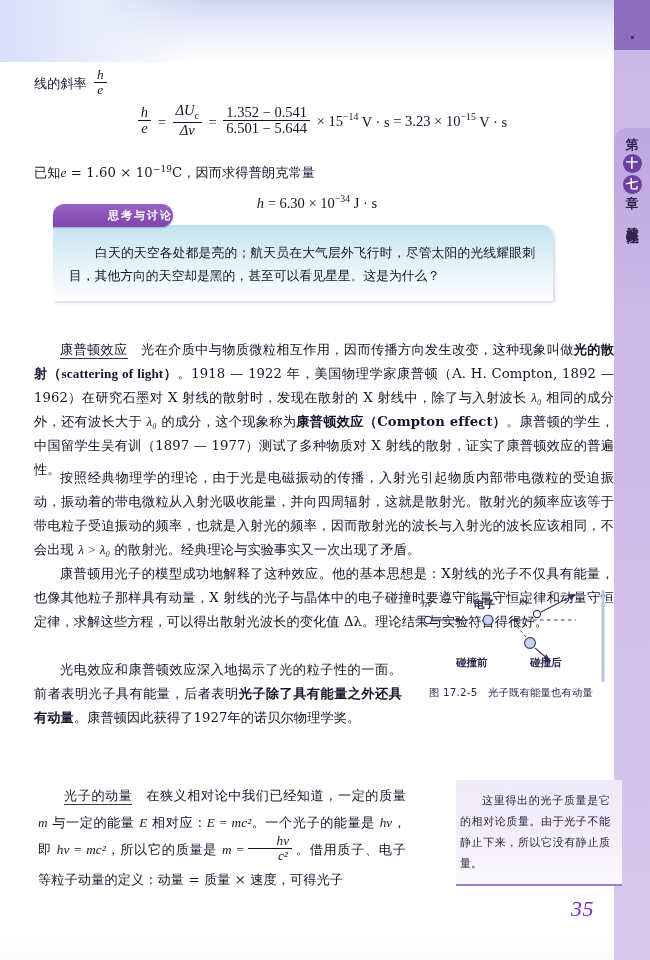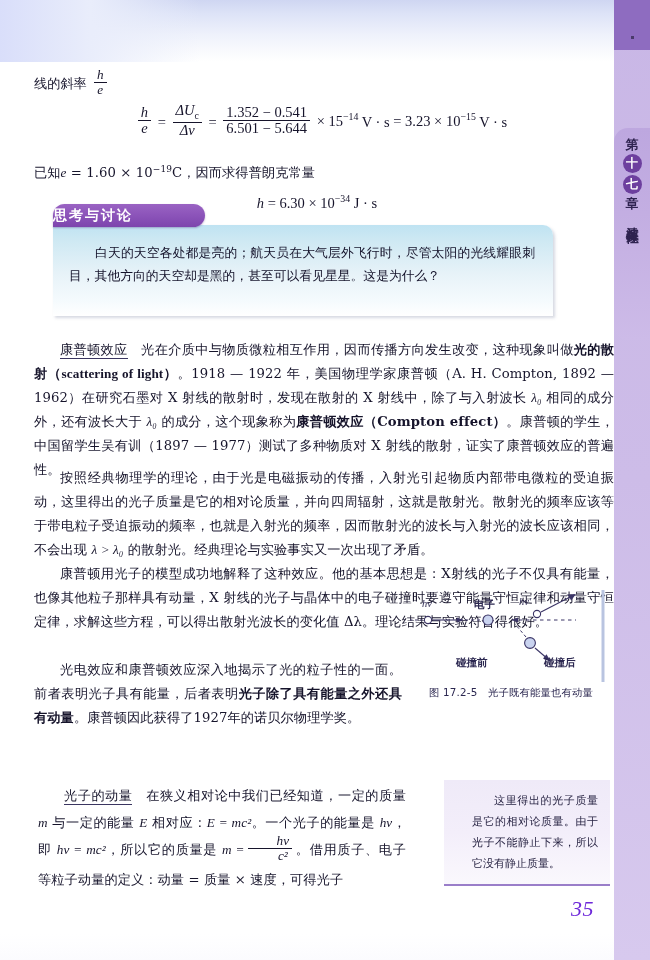--- a/index.html
+++ b/index.html
@@ -178,42 +178,42 @@
   }
 
   
   .discuss {
     position: absolute;
     left: 53px;
     top: 204px;
     width: 500px;
   }
   .discuss-tab {
-    width: 152px;
+    width: 120px;
     height: 23px;
     background: linear-gradient(180deg, #9a63c3 0%, #8a52b8 55%, #7d45ad 100%);
     border-radius: 12px 12px 12px 0;
     color: #ffffff;
     font-family: "DejaVu Sans", sans-serif;
     font-weight: 700;
-    font-size: 14px;
+    font-size: 11px;
     line-height: 23px;
-    text-align: left;
+    text-align: right;
     letter-spacing: 2px;
     position: relative;
     z-index: 3;
     box-shadow: 0 1px 2px rgba(80,50,120,0.35);
   }
   .discuss-body {
     margin-top: -2px;
     width: 500px;
     min-height: 74px;
     background: linear-gradient(180deg, #bfe3f2 0%, #cfe9f3 18%, #e6f2f8 52%, #f4fafd 82%, #ffffff 100%);
     border-top-right-radius: 10px;
-    padding: 16px 18px 29px 16px;
+    padding: 16px 18px 14px 16px;
     box-sizing: border-box;
     box-shadow: 2px 2px 3px rgba(120,130,160,0.30);
   }
   .discuss-text {
     font-family: "DejaVu Serif", serif;
     font-size: 12.8px;
     line-height: 23px;
     color: #14122a;
     text-align: justify;
     text-indent: 26px;
@@ -253,26 +253,26 @@
     font-family: "DejaVu Sans", sans-serif;
     font-size: 10.5px;
     font-weight: 700;
     color: #2b2750;
     white-space: nowrap;
   }
 
   
   .sidenote {
     position: absolute;
-    left: 444px;
+    left: 456px;
     top: 780px;
     width: 166px;
     background: linear-gradient(180deg, #efeaf8 0%, #f3eefa 50%, #faf8fd 100%);
     border-bottom: 2px solid #9a7ec9;
-    padding: 10px 12px 10px 28px;
+    padding: 10px 12px 10px 4px;
     box-sizing: border-box;
   }
   .sidenote-text {
     font-family: "DejaVu Sans", sans-serif;
     font-size: 11px;
     line-height: 21px;
     color: #221e3e;
     text-indent: 22px;
     text-align: justify;
     margin: 0;
@@ -370,21 +370,21 @@
     <div class="discuss-body">
       <p class="discuss-text">白天的天空各处都是亮的；航天员在大气层外飞行时，尽管太阳的光线耀眼刺目，其他方向的天空却是黑的，甚至可以看见星星。这是为什么？</p>
     </div>
   </div>
 
   <div class="block" style="left:34px; top:338px; width:580px;">
     <p class="para" style="text-indent:26px;"><span class="term">康普顿效应</span><span>　光在介质中与物质微粒相互作用，因而传播方向发生改变，这种现象叫做</span><span class="bold">光的散射</span><span class="bold" style="font-family:'Liberation Serif',serif;">（scattering of light）</span><span>。1918 — 1922 年，美国物理学家康普顿（A. H. Compton, 1892 — 1962）在研究石墨对 X 射线的散射时，发现在散射的 X 射线中，除了与入射波长 </span><span class="mi">λ₀</span><span> 相同的成分外，还有波长大于 </span><span class="mi">λ₀</span><span> 的成分，这个现象称为</span><span class="bold">康普顿效应（Compton effect）</span><span>。康普顿的学生，中国留学生吴有训（1897 — 1977）测试了多种物质对 X 射线的散射，证实了康普顿效应的普遍性。</span></p>
   </div>
 
   <div class="block" style="left:34px; top:466px; width:580px;">
-    <p class="para" style="text-indent:26px;"><span>按照经典物理学的理论，由于光是电磁振动的传播，入射光引起物质内部带电微粒的受迫振动，这里得出的光子质量是它的相对论质量，并向四周辐射，这就是散射光。散射光的频率应该等于带电粒子受迫振动的频率，也就是入射光的频率，因而散射光的波长与入射光的波长应该相同，不会出现 </span><span class="mi">λ &gt; λ₀</span><span> 的散射光。经典理论与实验事实又一次出现了矛盾。</span></p>
+    <p class="para" style="text-indent:26px;"><span>按照经典物理学的理论，由于光是电磁振动的传播，入射光引起物质内部带电微粒的受迫振动，振动着的带电微粒从入射光吸收能量，并向四周辐射，这就是散射光。散射光的频率应该等于带电粒子受迫振动的频率，也就是入射光的频率，因而散射光的波长与入射光的波长应该相同，不会出现 </span><span class="mi">λ &gt; λ₀</span><span> 的散射光。经典理论与实验事实又一次出现了矛盾。</span></p>
   </div>
 
   <div class="block" style="left:34px; top:562px; width:580px;">
     <p class="para" style="text-indent:26px;"><span>康普顿用光子的模型成功地解释了这种效应。他的基本思想是：X射线的光子不仅具有能量，也像其他粒子那样具有动量，X 射线的光子与晶体中的电子碰撞时要遵守能量守恒定律和动量守恒定律，求解这些方程，可以得出散射光波长的变化值 Δλ。理论结果与实验符合得很好。</span></p>
   </div>
 
   <div class="block" style="left:34px; top:562px; width:580px; height:0;"></div>
 
   <div class="block" style="left:34px; top:658px; width:368px;">
     <p class="para" style="text-indent:26px;"><span>光电效应和康普顿效应深入地揭示了光的粒子性的一面。前者表明光子具有能量，后者表明</span><span class="bold">光子除了具有能量之外还具有动量</span><span>。康普顿因此获得了1927年的诺贝尔物理学奖。</span></p>
@@ -417,21 +417,21 @@
         <line x1="118" y1="49" x2="107" y2="36" stroke="#3b3566" stroke-width="1" stroke-dasharray="3,2.5"></line>
         <line x1="127" y1="60" x2="141" y2="72" stroke="#3b3566" stroke-width="1.1"></line>
         <polygon points="143,74 135,70.5 138.5,66.2" fill="#3b3566"></polygon>
 
         <line x1="195" y1="2" x2="195" y2="94" stroke="#b9c4e0" stroke-width="3"></line>
       </svg>
       <span class="fig-label" style="left:14px; top:10px;">hv</span>
       <span class="fig-cn" style="left:66px; top:10px;">电子</span>
       <span class="fig-label" style="left:111px; top:8px;">hv′</span>
       <span class="fig-cn" style="left:48px; top:68px;">碰撞前</span>
-      <span class="fig-cn" style="left:136px; top:68px;">碰撞后</span>
+      <span class="fig-cn" style="left:122px; top:68px;">碰撞后</span>
     </div>
     <div class="figure-caption">图 17.2-5　光子既有能量也有动量</div>
   </div>
 
   <div class="sidenote">
     <p class="sidenote-text">这里得出的光子质量是它的相对论质量。由于光子不能静止下来，所以它没有静止质量。</p>
   </div>
 
   <div class="page-num">35</div>
   <div class="bottom-tint"></div>

